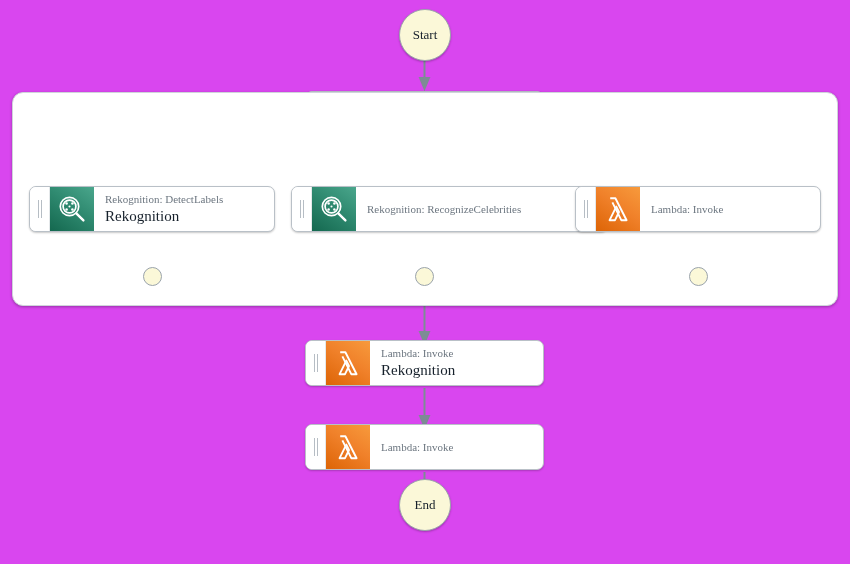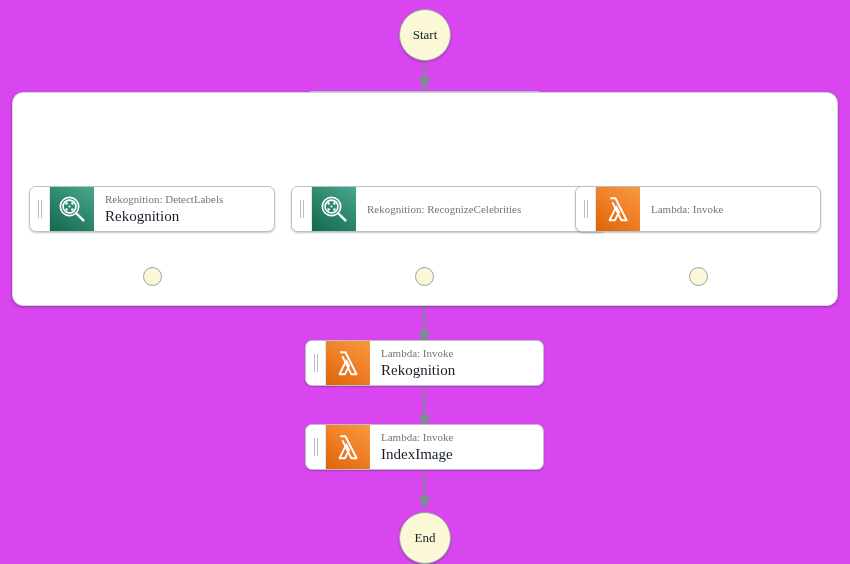--- a/index.html
+++ b/index.html
@@ -287,21 +287,20 @@
     <span class="tile orange">
       <svg width="28" height="28" viewBox="0 0 28 28">
         <g fill="none" stroke="#ffffff" stroke-width="1.9" stroke-linejoin="round">
           <path d="M6.2,3.2 L11.4,3.2 L22.6,25.2 L17.3,25.2 L8.4,7.4"></path>
           <path d="M12.3,11.6 L15.0,17.0 L11.0,25.2 L5.6,25.2 z"></path>
         </g>
       </svg>
     </span>
     <span class="labels">
       <span class="subtitle">Lambda: Invoke</span>
-      <span class="title">IndexImage</span>
-    </span>
-  </div>
-
-  <div class="terminal" style="left:399px; top:512px;">
+    </span>
+  </div>
+
+  <div class="terminal" style="left:399px; top:479px;">
     <span>End</span>
   </div>
 
 </div>
 
 </body></html>

